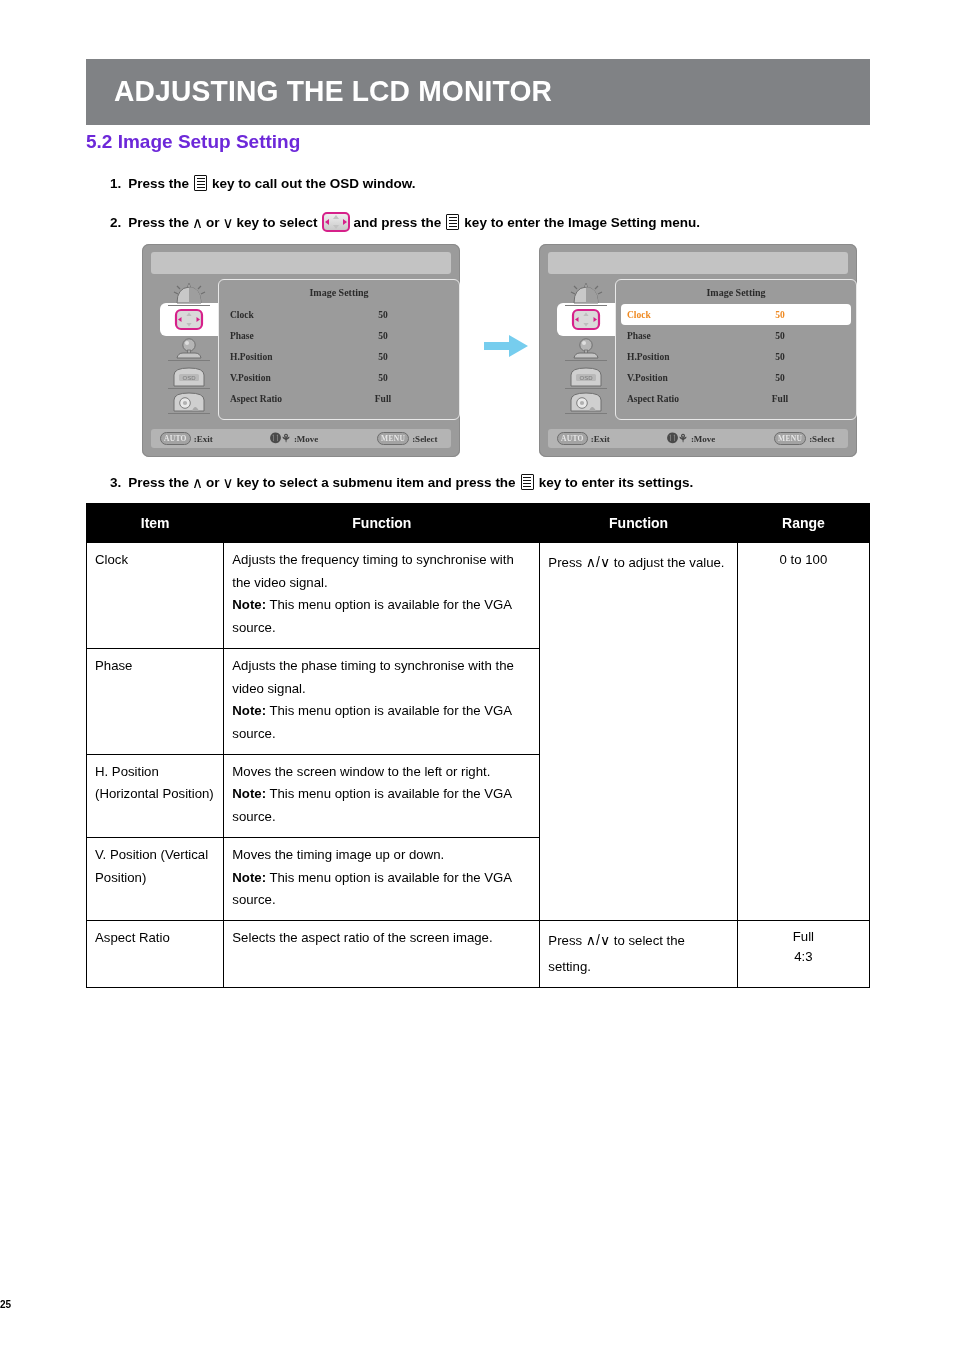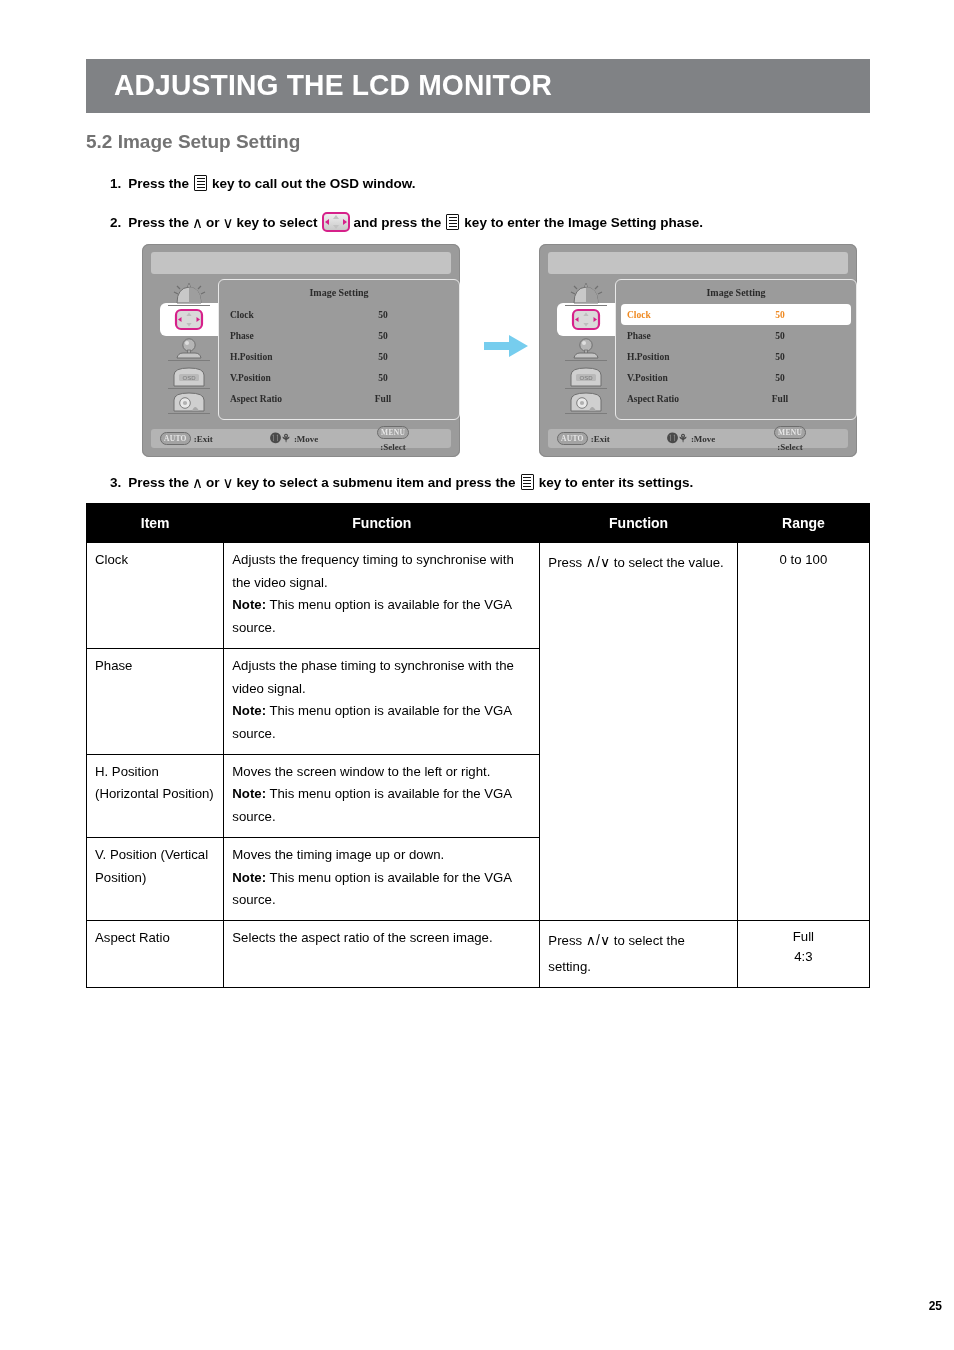--- a/index.html
+++ b/index.html
@@ -16,21 +16,21 @@
     color: #000000;
     overflow: hidden;
   }
 
   
   .page-banner {
     position: absolute;
     left: 86px;
     top: 59px;
     width: 784px;
-    height: 54px;
+    height: 66px;
     background: #808285;
   }
   .page-banner-title {
     position: absolute;
     left: 28px;
     top: 50%;
     transform: translateY(-52%);
     color: #ffffff;
     font-size: 30px;
     font-weight: bold;
@@ -41,21 +41,21 @@
   }
   .page-banner-title span { display: inline-block; transform: scaleX(0.94); transform-origin: left center; }
 
   
   .section-heading {
     position: absolute;
     left: 86px;
     top: 131px;
     font-size: 19px;
     font-weight: bold;
-    color: #737373;
+    color: #6d28d9;
   }
 
   
   .step {
     position: absolute;
     font-size: 13.5px;
     font-weight: bold;
     color: #000;
     white-space: nowrap;
     display: flex;
@@ -223,21 +223,21 @@
     display: flex;
     align-items: center;
     font-family: "Liberation Serif", serif;
     font-weight: bold;
     font-size: 9px;
     color: #333;
   }
   .osd-foot-item { position: absolute; display: flex; align-items: center; gap: 3px; }
   .osd-foot-item.f1 { left: 9px; }
   .osd-foot-item.f2 { left: 119px; }
-  .osd-foot-item.f3 { left: 226px; flex-direction: column; }
+  .osd-foot-item.f3 { left: 226px; }
   .key-pill {
     display: inline-block;
     border: 1.2px solid #6d6d6d;
     border-radius: 7px;
     padding: 0 3px;
     font-size: 7.5px;
     color: #e8e8e8;
     background: #a3a3a3;
     letter-spacing: 0.3px;
     line-height: 11px;
@@ -292,24 +292,24 @@
   .td-center { text-align: center; vertical-align: middle; }
   .td-mid { vertical-align: middle; }
   .oper-text { line-height: 1.9; }
   .range-stack div { line-height: 1.55; }
 
   .glyph-small { font-size: 14px; }
 
   
   .page-number {
     position: absolute;
-    left: 0; right: 12px;
+    left: 0; right: 0;
     top: 1299px;
-    text-align: right;
-    font-size: 12px;
+    text-align: left;
+    font-size: 10px;
     font-weight: bold;
     color: #000;
   }
 </style>
 </head>
 <body>
 
 <div class="page-banner">
   <div class="page-banner-title"><span>ADJUSTING THE LCD MONITOR</span></div>
 </div>
@@ -331,21 +331,21 @@
   <span class="glyph-dn">∨</span>
   <span>key to select</span>
   <span class="icon-dpad-inline">
       <i class="ar-u"></i>
       <i class="ar-d"></i>
       <i class="ar-l"></i>
       <i class="ar-r"></i>
     </span>
   <span>and press the</span>
   <span class="icon-menu-key"></span>
-  <span>key to enter the Image Setting phase.</span>
+  <span>key to enter the Image Setting menu.</span>
 </div>
 
 <div class="osd osd-left">
   <div class="osd-titlebar"></div>
   <div class="osd-body">
     <div class="osd-sidebar">
       <div class="osd-sidebar-sel"></div>
 
       <div class="osd-icon i0">
         <svg class="ic-art" viewBox="0 0 42 25">
@@ -564,21 +564,21 @@
     </tr>
   </thead>
   <tbody>
     <tr>
       <td class="col-item">Clock</td>
       <td class="col-func">
         <div>Adjusts the frequency timing to synchronise with the video signal.</div>
         <div><span class="cell-note-b">Note:</span> <span>This menu option is available for the VGA source.</span></div>
       </td>
       <td class="col-oper td-mid" rowspan="4">
-        <div class="oper-text"><span>Press</span> <span class="glyph-small">∧/∨</span> <span>to select the value.</span></div>
+        <div class="oper-text"><span>Press</span> <span class="glyph-small">∧/∨</span> <span>to adjust the value.</span></div>
       </td>
       <td class="col-range td-center" rowspan="4">0 to 100</td>
     </tr>
 
     <tr>
       <td class="col-item">Phase</td>
       <td class="col-func">
         <div>Adjusts the phase timing to synchronise with the video signal.</div>
         <div><span class="cell-note-b">Note:</span> <span>This menu option is available for the VGA source.</span></div>
       </td>

